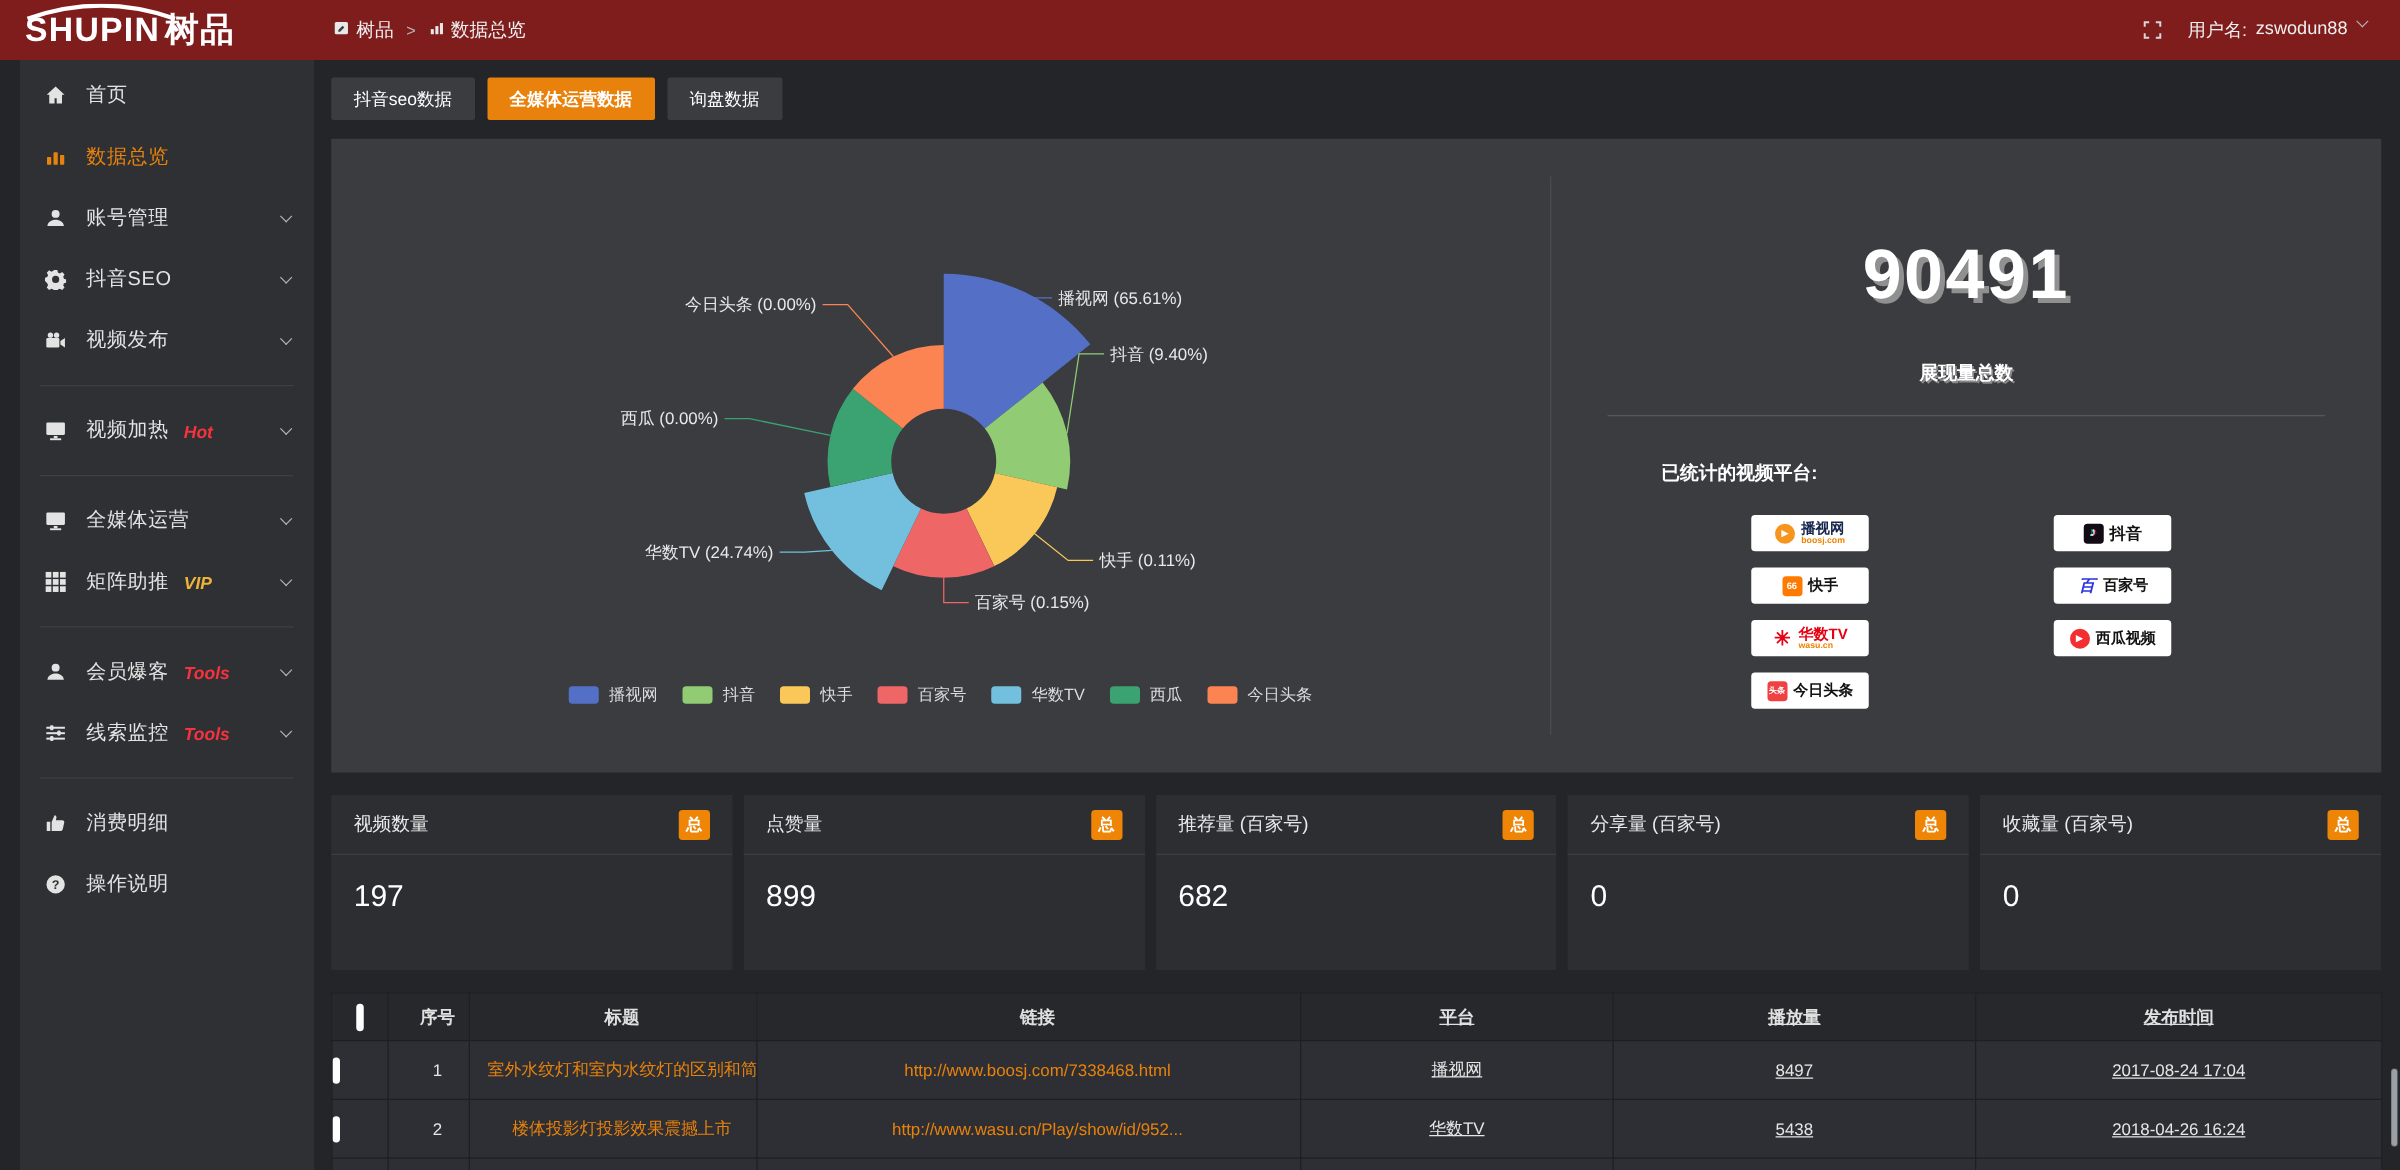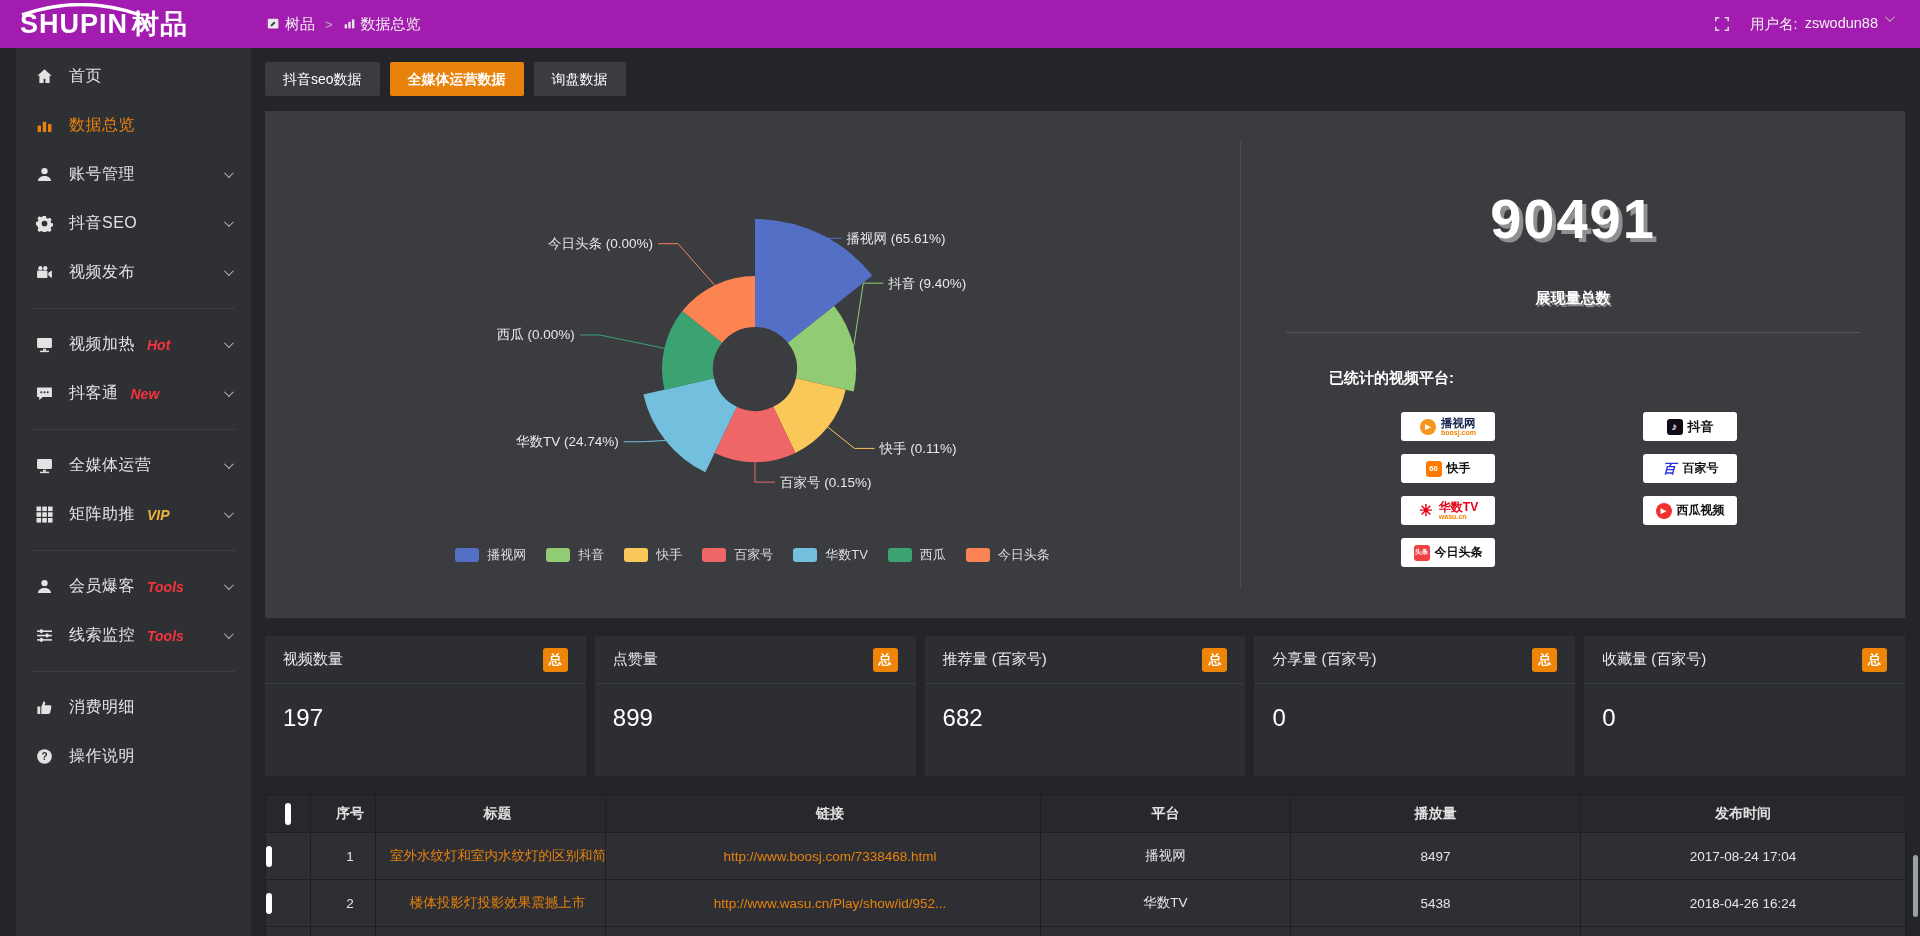--- a/index.html
+++ b/index.html
@@ -1,20 +1,20 @@
 <!DOCTYPE html>
 <html><head>
 <meta charset="utf-8">
 <style>
   * { margin:0; padding:0; box-sizing:border-box; }
   html,body { width:1920px; height:936px; overflow:hidden; background:#232529;
     font-family:"Liberation Sans", sans-serif; color:#e6e6e6; }
 
   
-  .topbar { position:fixed; top:0; left:0; width:100%; height:48px; background:#a21caf;
+  .topbar { position:fixed; top:0; left:0; width:100%; height:48px; background:#7f1d1d;
     display:flex; align-items:center; z-index:30; }
   .logo { width:235px; padding-left:20px; position:relative; cursor:pointer; }
   .logo-arc { position:absolute; top:2px; left:18px; }
   .logo-text { font-size:27px; font-weight:900; color:#fff; letter-spacing:1px; line-height:46px; white-space:nowrap; }
   .logo-cn { margin-left:4px; }
   .breadcrumb { display:flex; align-items:center; gap:10px; margin-left:32px; font-size:15px; color:#f0f0f0; }
   .bc-item { display:flex; align-items:center; gap:5px; cursor:pointer; }
   .bc-sep { color:#b5b5b5; font-size:13px; }
   .topbar-right { margin-left:auto; display:flex; align-items:center; gap:20px; padding-right:28px; font-size:14.5px; color:#f0f0f0; }
   .user-entry { display:flex; align-items:flex-start; gap:7px; cursor:pointer; }
@@ -88,21 +88,21 @@
     padding:3px 6px; border-radius:3px; }
   .card-value { padding:20px 18px 0 18px; font-size:24px; color:#fff; }
 
   
   table { margin-top:18px; width:1640px; border-collapse:collapse; background:#2d2f34;
     table-layout:fixed; }
   th, td { border:1px solid #1d1f23; font-weight:normal; overflow:hidden; white-space:nowrap; }
   thead th { background:#26282c; height:38px; font-size:14px; color:#e0e0e0; font-weight:bold; }
   tbody td { height:47px; font-size:13.5px; color:#e6e6e6; }
   .col-left { text-align:center; padding-left:14px; }
-  .col-center { text-align:center; }
+  .col-center { text-align:center;text-decoration:underline; }
   .cell-link, .cell-title { color:#e8820c; cursor:pointer; }
   .cbox { width:14px; height:14px; border:3px solid #fff; border-radius:3px; margin:0 auto; cursor:pointer; }
 
   .scroll-thumb { position:fixed; right:2px; top:855px; width:5px; height:62px;
     background:#9aa0a6; border-radius:3px; }
 
   svg text { font-family:"Liberation Sans", sans-serif; }
 </style>
 </head>
 <body>
@@ -208,33 +208,20 @@
     <div class="sb-item">
       <span class="sb-icon">
         <svg viewBox="0 0 16 16" fill="currentColor">
           <rect x="1" y="1.8" width="14" height="9.4" rx="1"></rect>
           <rect x="6.6" y="12" width="2.8" height="1.8"></rect>
           <rect x="3.8" y="13.8" width="8.4" height="1.4"></rect>
         </svg>
       </span>
       <span class="sb-label">视频加热</span>
       <span class="sb-tag" style="color:#f5333f">Hot</span>
-      <span class="chev"></span>
-    </div>
-    <div class="sb-item">
-      <span class="sb-icon">
-        <svg viewBox="0 0 16 16">
-          <path fill="currentColor" d="M1 2.4h14v8.8H6.4L3 14.2v-3H1z"></path>
-          <circle cx="5" cy="6.8" r=".95" fill="#2e3034"></circle>
-          <circle cx="8" cy="6.8" r=".95" fill="#2e3034"></circle>
-          <circle cx="11" cy="6.8" r=".95" fill="#2e3034"></circle>
-        </svg>
-      </span>
-      <span class="sb-label">抖客通</span>
-      <span class="sb-tag" style="color:#f5333f">New</span>
       <span class="chev"></span>
     </div>
     <div class="sb-divider"></div>
     <div class="sb-item">
       <span class="sb-icon">
         <svg viewBox="0 0 16 16" fill="currentColor">
           <rect x="1" y="1.8" width="14" height="9.4" rx="1"></rect>
           <rect x="6.6" y="12" width="2.8" height="1.8"></rect>
           <rect x="3.8" y="13.8" width="8.4" height="1.4"></rect>
         </svg>

